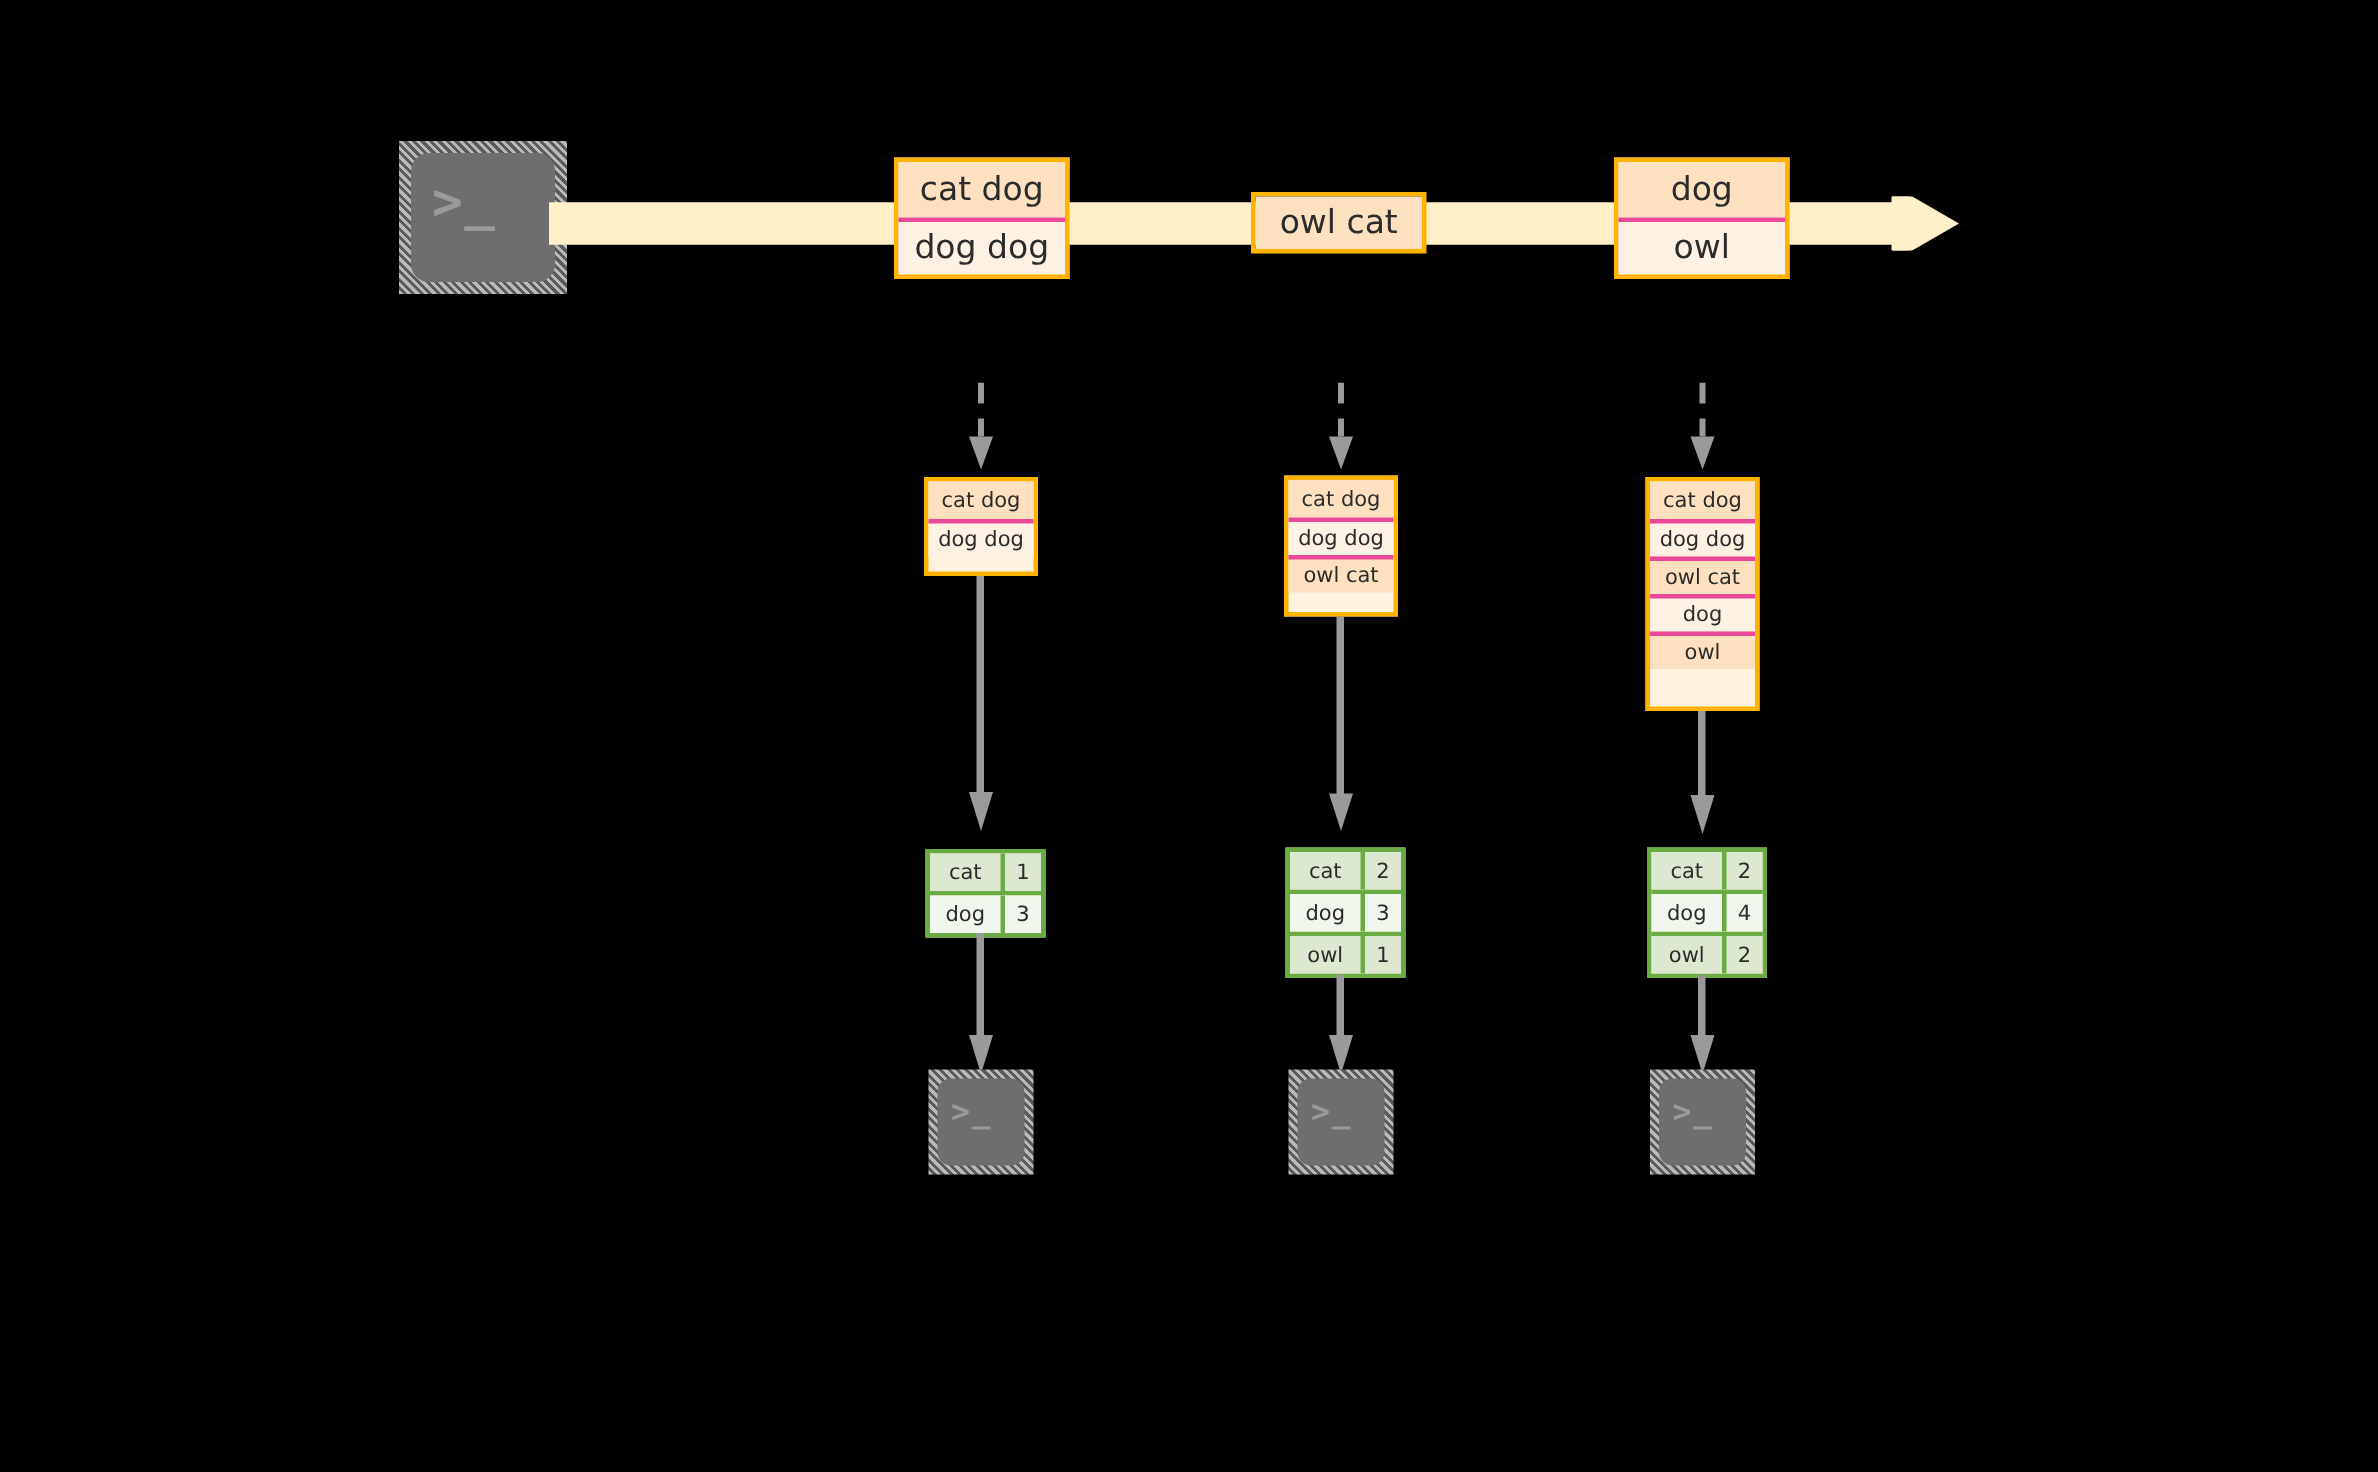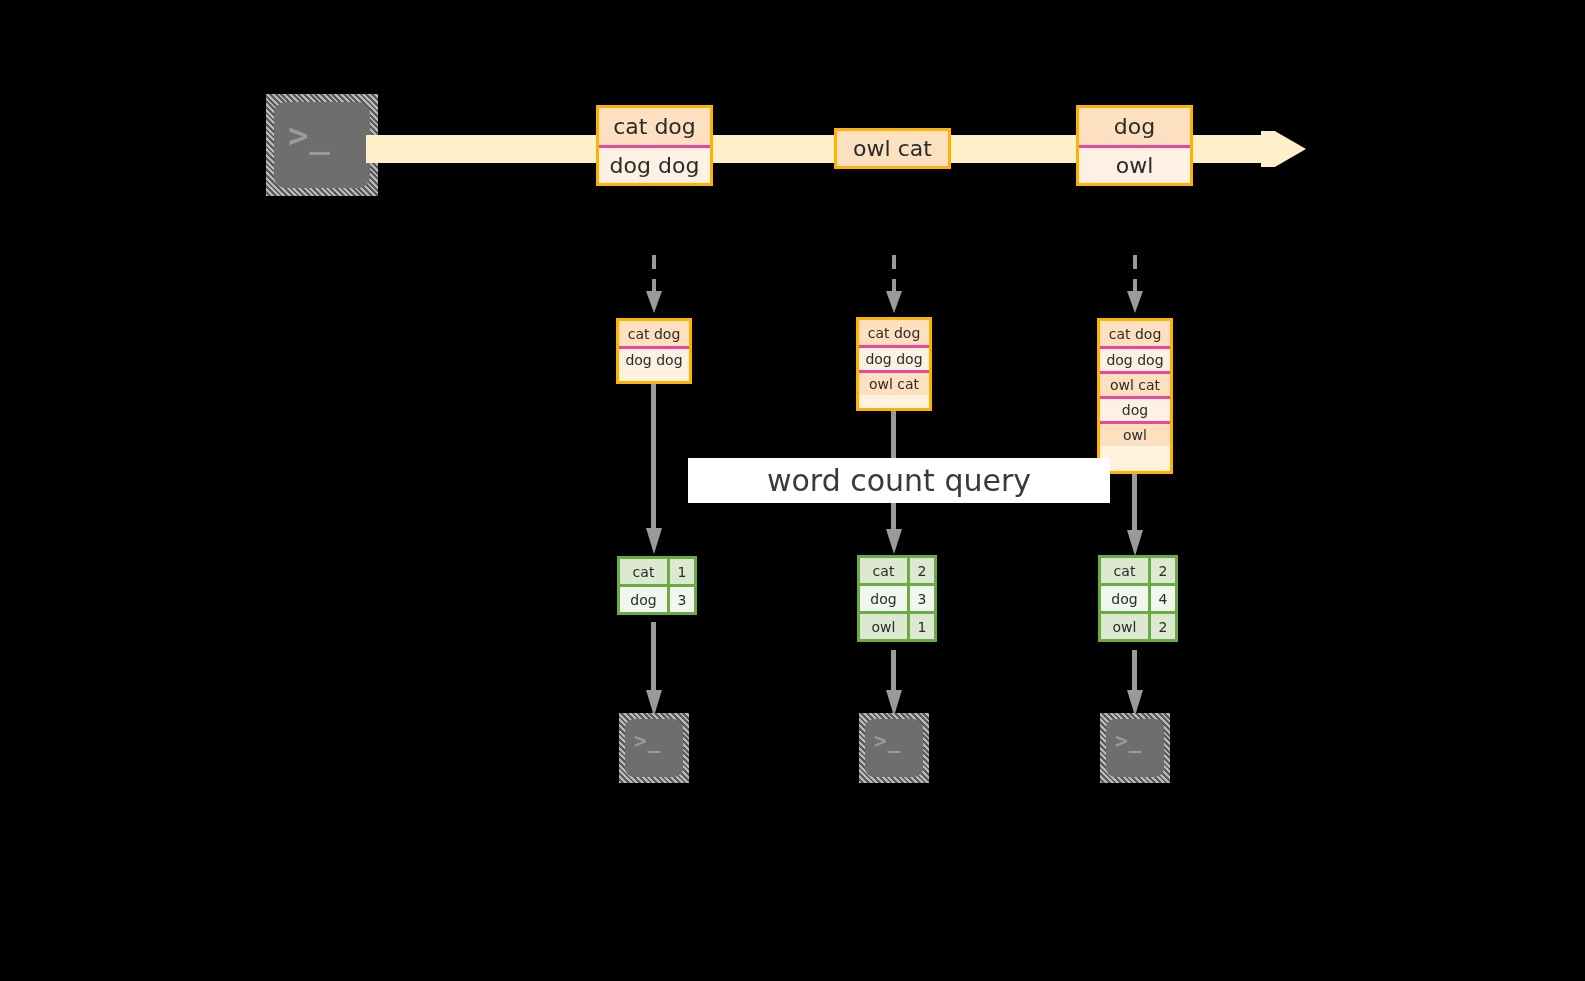--- a/index.html
+++ b/index.html
@@ -89,20 +89,21 @@
   
   .ebox-q { width: 76px; }
   .ebox-q .ecell { height: 25px; font-size: 14px; }
 
   
   .gbox {
     position: absolute;
     box-sizing: border-box;
     border: 3px solid #6AAB43;
     background: #fef9c3;
+    margin-top: 10px;
   }
   .grow { display: flex; box-sizing: border-box; }
   .grow + .grow { border-top: 3px solid #6AAB43; }
   .gcell {
     box-sizing: border-box;
     display: flex;
     align-items: center;
     justify-content: center;
     font-size: 14px;
     color: #2b2b2b;
@@ -218,23 +219,20 @@
       <path d="M0 118 L16 118 L8 143 Z" fill="#9A9A9A"></path>
     </svg>
   </div>
   <div class="conn" style="left:1127px; top:474px;">
     <svg width="16" height="84" viewBox="0 0 16 84" xmlns="http://www.w3.org/2000/svg">
       <rect x="5" y="0" width="5" height="60" fill="#9A9A9A"></rect>
       <path d="M0 56 L16 56 L8 82 Z" fill="#9A9A9A"></path>
     </svg>
   </div>
 
-  <div class="query-band">
-    <span>word count query</span>
-  </div>
 
   <div class="gbox" style="left:617px; top:556px;">
     <div class="grow shadeA">
       <div class="gcell key">cat</div>
       <div class="gcell val">1</div>
     </div>
     <div class="grow shadeB">
       <div class="gcell key">dog</div>
       <div class="gcell val">3</div>
     </div>

